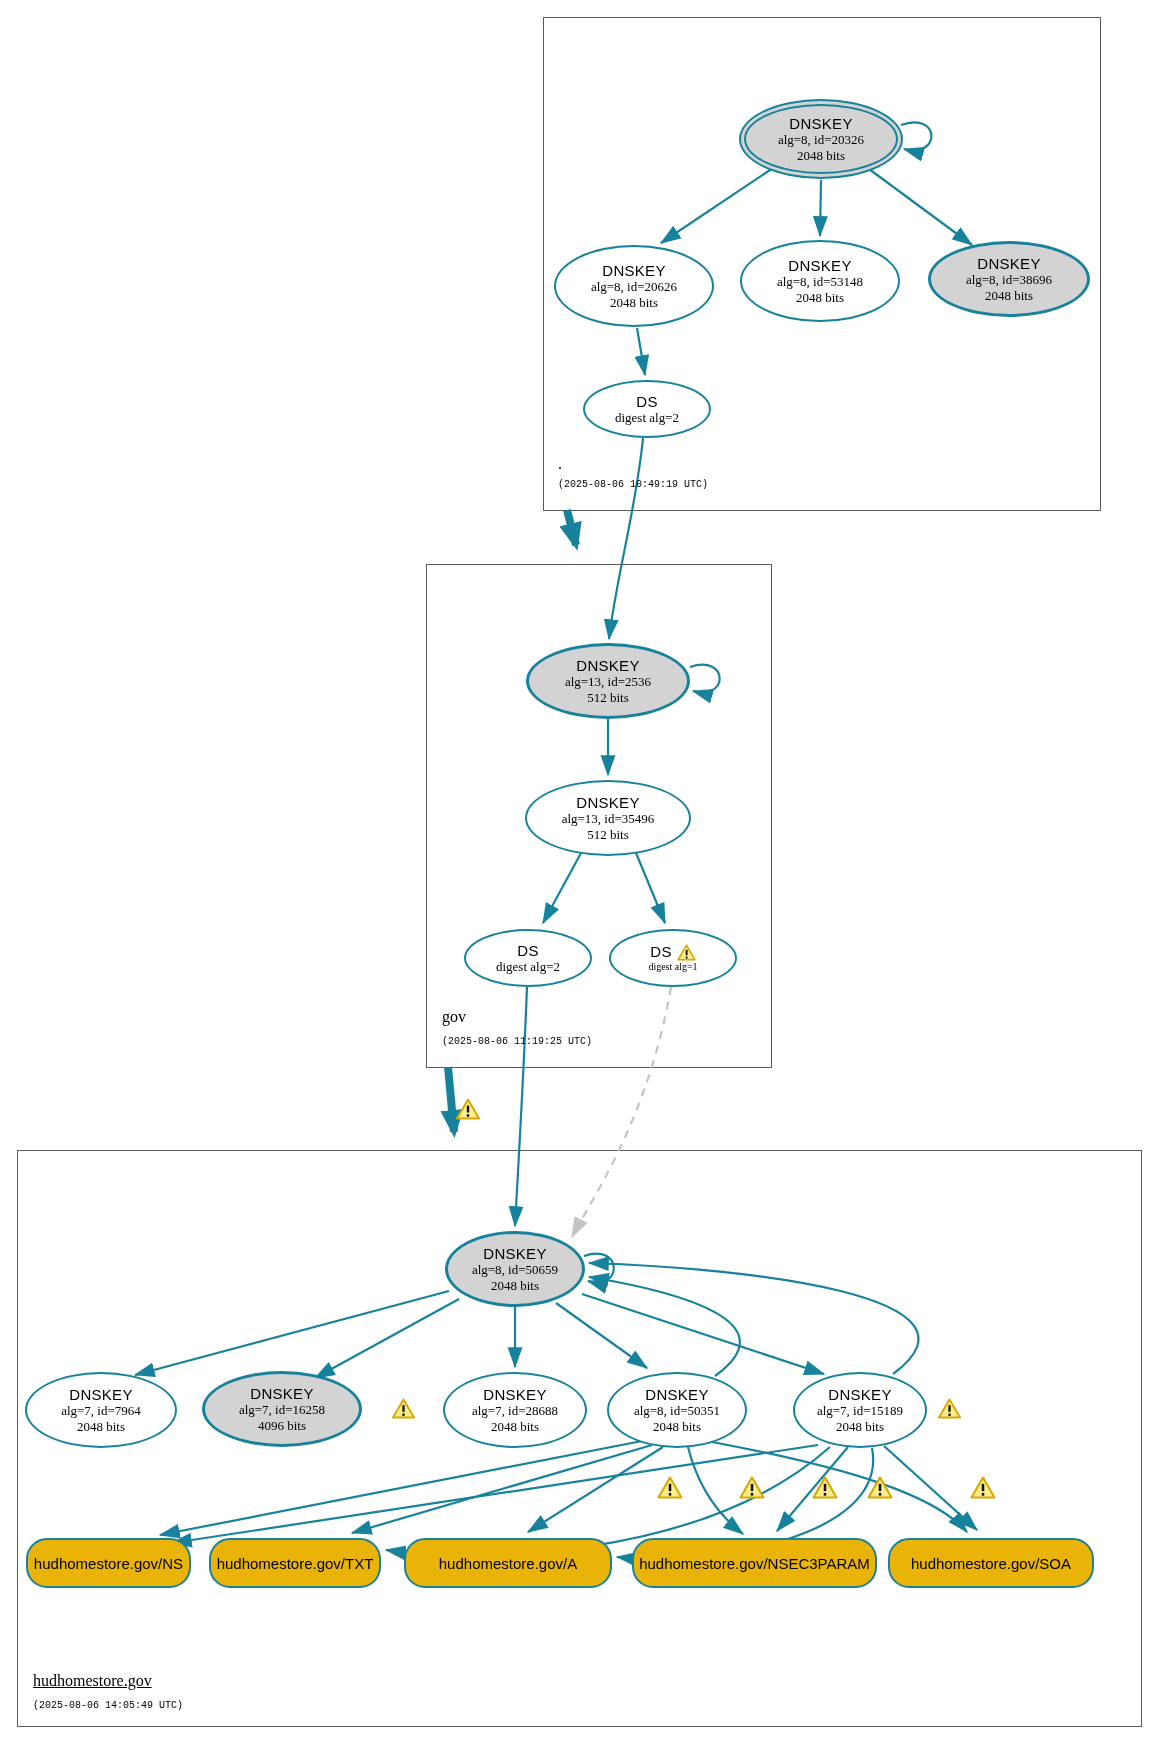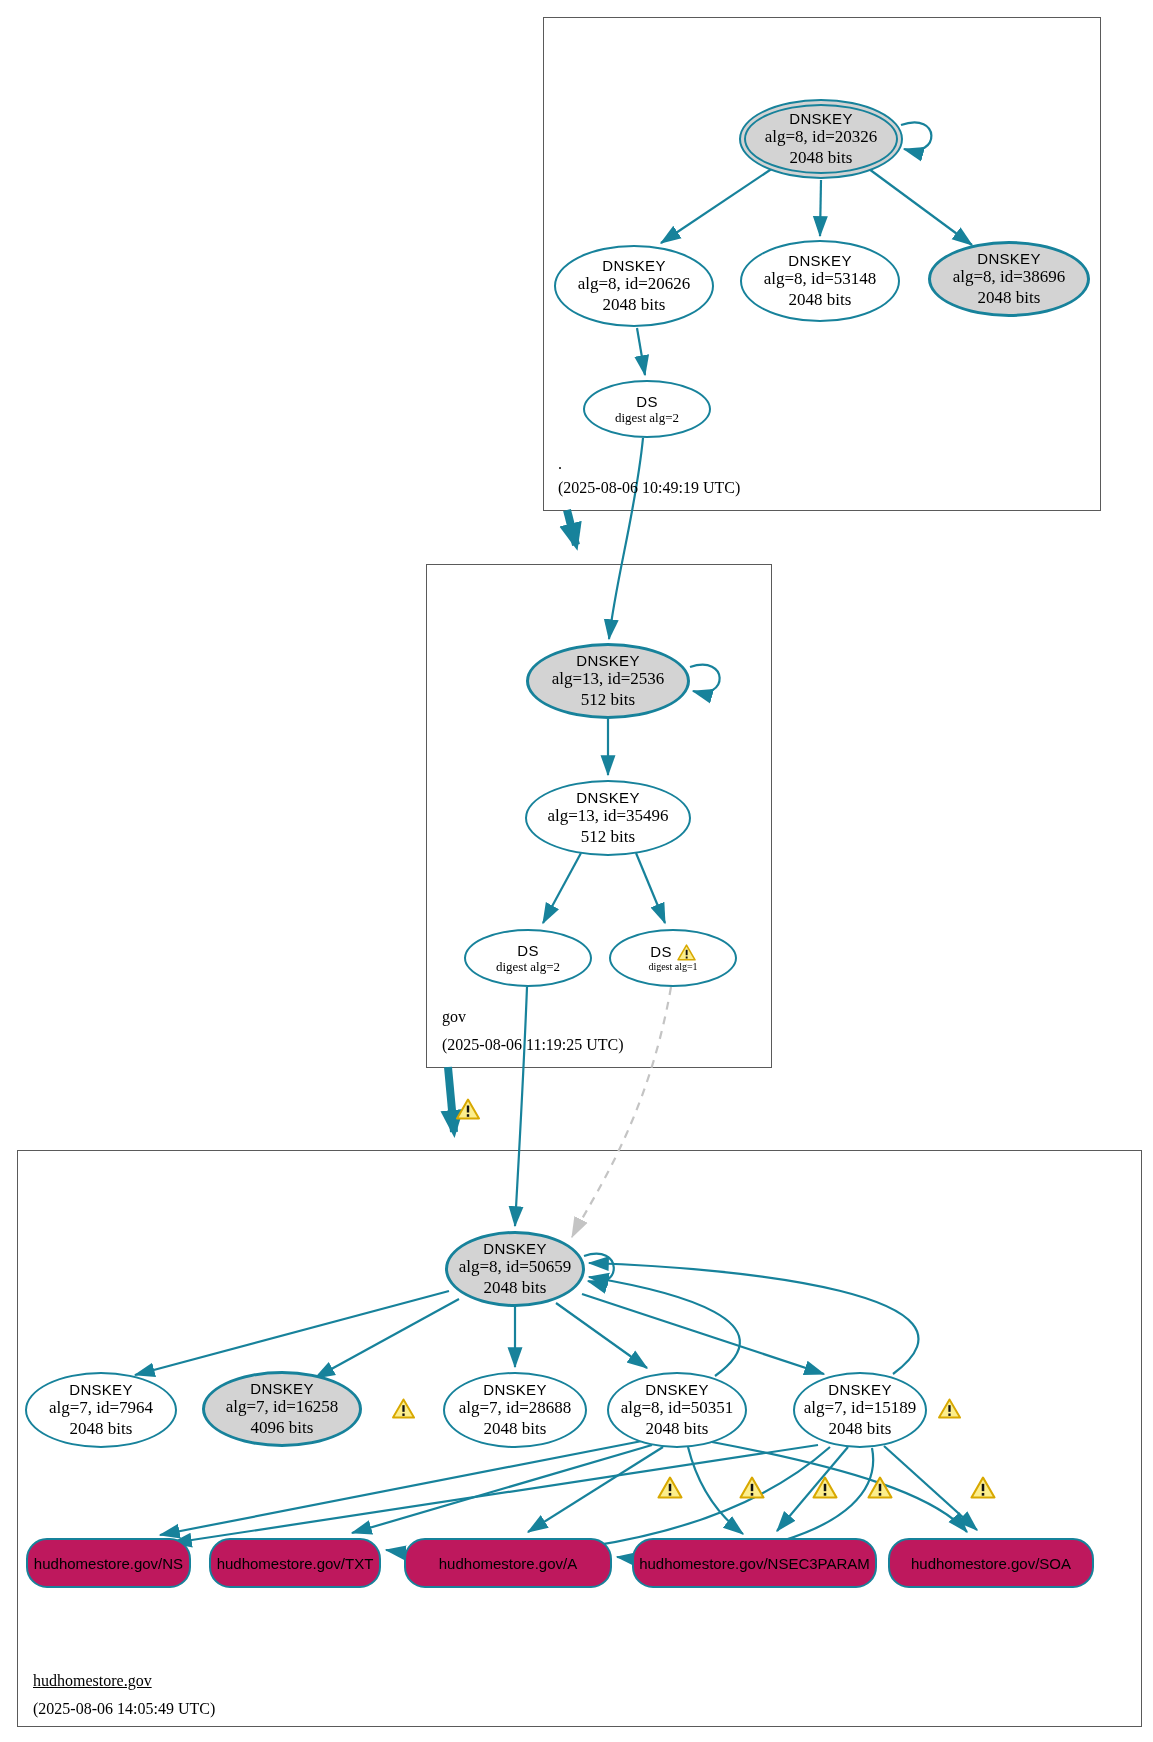--- a/index.html
+++ b/index.html
@@ -7,27 +7,27 @@
           font-family:"Liberation Sans",sans-serif;}
   .zonebox{position:absolute;border:1px solid #5a5a5a;z-index:0;}
   #edges{position:absolute;left:0;top:0;z-index:1;}
   .node{position:absolute;border-radius:50%;background:#fff;border:2px solid #17829b;
         display:flex;flex-direction:column;align-items:center;justify-content:center;
         text-align:center;z-index:2;box-sizing:border-box;}
   .node.gray{background:#d3d3d3;}
   .node.sep{border-width:3px;}
   .node.double::after{content:"";position:absolute;inset:3px;border:2px solid #17829b;border-radius:50%;}
   .nt{font-size:15px;color:#000;line-height:1.15;letter-spacing:.3px;text-align:center;}
-  .nd{font-family:"Liberation Serif",serif;font-size:17px;color:#000;line-height:1.2;}
+  .nd{font-family:"Liberation Serif",serif;font-size:13px;color:#000;line-height:1.2;}
   .hdrow{display:flex;align-items:center;gap:5px;}
-  .rrset{position:absolute;height:50px;border:2px solid #17829b;border-radius:21px;background:#be185d;
+  .rrset{position:absolute;height:50px;border:2px solid #17829b;border-radius:21px;background:#eab308;
          display:flex;align-items:center;justify-content:center;font-size:15px;color:#000;
          z-index:2;box-sizing:border-box;}
   .zlabel{position:absolute;font-family:"Liberation Serif",serif;font-size:16px;color:#000;z-index:2;}
-  .zts{position:absolute;font-family:Liberation Serif, serif;font-size:16px;color:#000;z-index:2;}
+  .zts{position:absolute;font-family:Liberation Mono, monospace;font-size:10px;color:#000;z-index:2;}
   .warn{position:absolute;z-index:3;}
 </style>
 </head>
 <body>
 
 <div id="canvas">
 
   <div class="zonebox" style="left:543px;top:17px;width:556px;height:492px;"></div>
   <div class="zonebox" style="left:426px;top:564px;width:344px;height:502px;"></div>
   <div class="zonebox" style="left:17px;top:1150px;width:1123px;height:575px;"></div>

